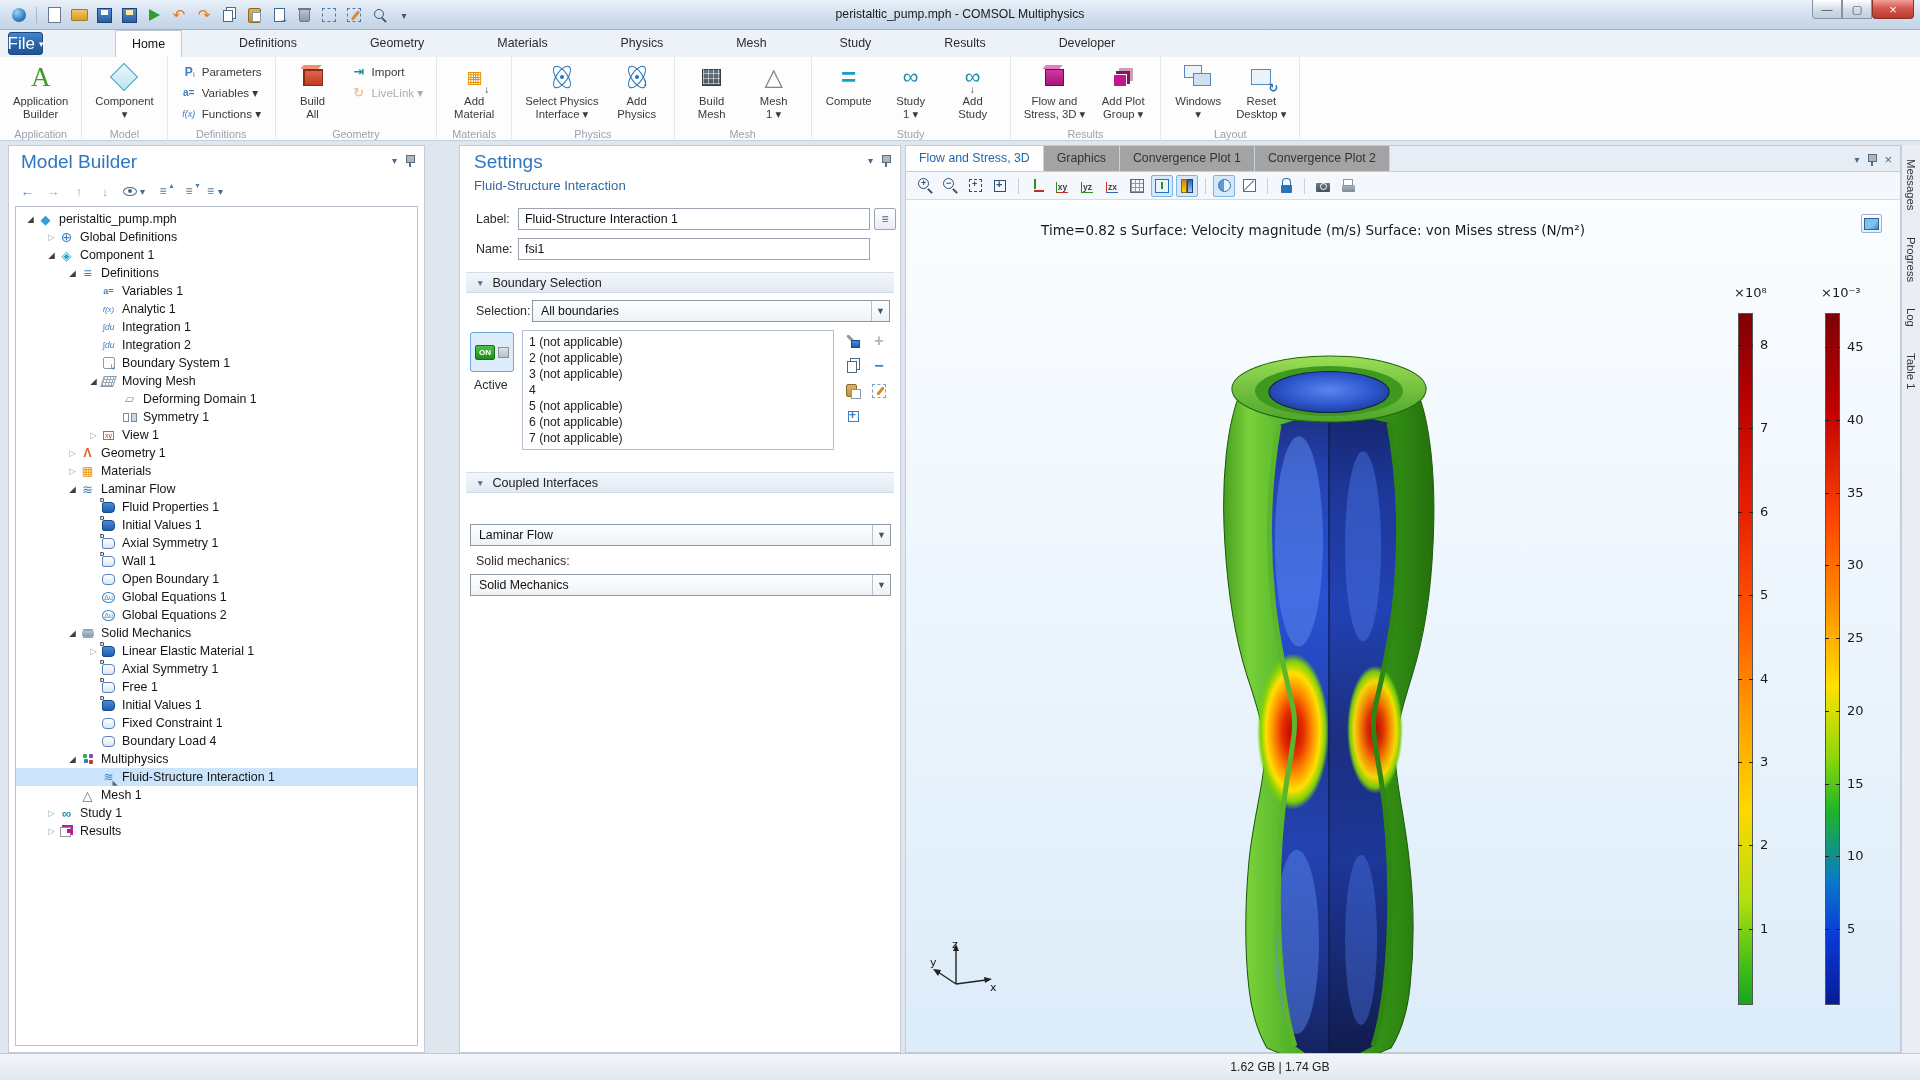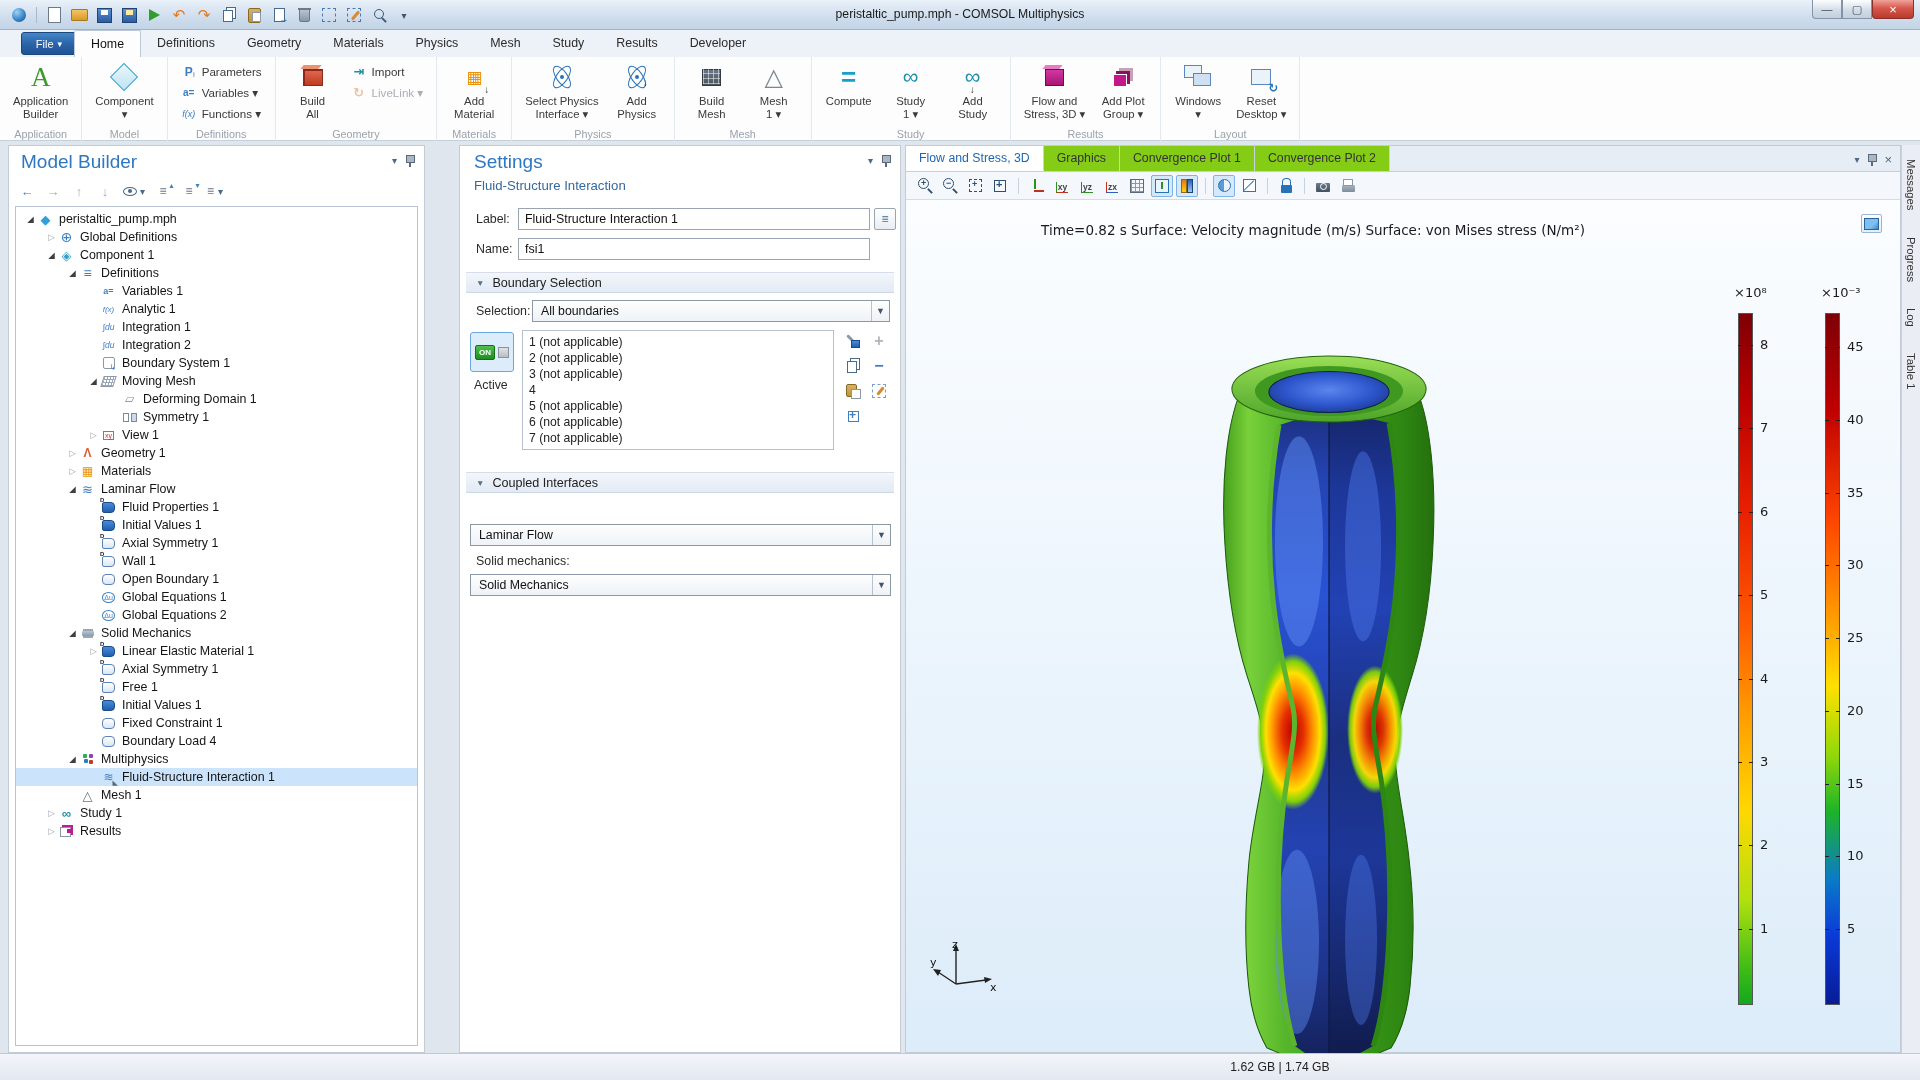--- a/index.html
+++ b/index.html
@@ -45,26 +45,26 @@
   .qi-delete::after{content:"";position:absolute;top:1px;left:2px;width:13px;height:2px;background:#6a7a8a;}
   .qi-select::before{content:"";width:12px;height:12px;border:1px dashed #4a7ab0;}
   .qi-clear-selection::before{content:"";width:12px;height:12px;border:1px dashed #4a7ab0;}
   .qi-clear-selection::after{content:"";position:absolute;width:3px;height:11px;background:#d88a30;transform:rotate(40deg);top:3px;left:8px;border-radius:2px;}
   .qi-find::before{content:"";width:8px;height:8px;border:1.6px solid #3a5a7a;border-radius:50%;position:absolute;top:2px;left:3px;}
   .qi-find::after{content:"";width:2px;height:6px;background:#3a5a7a;transform:rotate(-45deg);position:absolute;bottom:1px;right:3px;}
   .qi-qat-dropdown::before{content:"▾";color:#44556a;font-size:10px;}
 
   
   .tabrow { position:absolute; left:0; top:30px; width:1920px; height:27px; background:#edf2f8; }
-  .file-btn { position:absolute; left:21px; top:2px; width:56px; height:23px; border-radius:3px;
+  .file-btn { position:absolute; left:8px; top:2px; width:35px; height:23px; border-radius:3px;
     background:linear-gradient(#4486c8,#2a62a6 55%,#1f5496); border:1px solid #1a477e; color:#fff;
-    font-size:11px; display:flex; align-items:center; justify-content:center; gap:4px; }
+    font-size:17px; display:flex; align-items:center; justify-content:center; gap:4px; }
   .file-btn::after { content:"▾"; font-size:9px; }
   .rtabs { position:absolute; left:74px; top:0; height:27px; display:flex; }
-  .rtab { padding:0 16px; line-height:26px; font-size:12.4px; color:#2b2b2b; }
+  .rtab { padding:0 16px; line-height:26px; font-size:12.4px; color:#2b2b2b;margin-left:41px; }
   .rtab.active { background:#fdfdfe; border:1px solid #bcc8d6; border-bottom:none; color:#111; border-radius:2px 2px 0 0; }
 
   
   .ribbon { position:absolute; left:0; top:57px; width:1920px; height:84px;
     background:#fdfdfe; border-bottom:1px solid #c5d0dd; display:flex; align-items:flex-start; }
   .rgroup { position:relative; height:84px; padding:3px 9px 16px 9px; border-right:1px solid #e2e8f0;
     display:flex; gap:6px; align-items:flex-start; }
   .rcaption { position:absolute; bottom:1px; left:0; width:100%; text-align:center;
     font-size:10.8px; color:#9aa2ac; }
   .rbig { display:flex; flex-direction:column; align-items:center; min-width:56px; padding:1px 4px; }
@@ -211,21 +211,21 @@
   .tl-zoom-to-selection::before{content:"";width:9px;height:9px;border:1px solid #3d7fc1;position:absolute;top:4px;left:4px;}
   .tl-zoom-to-selection::after{content:"+";position:absolute;font-size:12px;color:#3d7fc1;font-weight:700;top:1px;left:5px;}
   .tl-add::before{content:"+";font-size:16px;font-weight:700;color:#b0b6bc;}
   .tl-remove::before{content:"−";font-size:16px;font-weight:700;color:#3d7fc1;}
   .tl-clear::before{content:"";width:12px;height:12px;border:1px dashed #7aa0c8;}
   .tl-clear::after{content:"";position:absolute;width:3px;height:10px;background:#d88a30;transform:rotate(40deg);top:4px;left:9px;border-radius:2px;}
 
   
   #graphics { left:905px; width:996px; background:#fff; }
   .gtabs { position:absolute; left:0; top:0; right:0; height:26px; background:#e7edf4; border-bottom:1px solid #c3cfdc; display:flex; }
-  .gtab { padding:0 13px; line-height:25px; font-size:12.3px; color:#333; background:#84cc16; border-right:1px solid #c9d3de; }
+  .gtab { padding:0 13px; line-height:25px; font-size:12.3px; color:#333; background:#a3a3a3; border-right:1px solid #c9d3de; }
   .gtab.active { background:#fff; color:#1f66b0; border-bottom:1px solid #fff; }
   .gtab-icons { position:absolute; right:8px; top:7px; display:flex; gap:8px; align-items:center; }
   .gtoolbar { position:absolute; left:0; top:26px; right:0; height:28px; background:#f4f7fb; border-bottom:1px solid #d4dde6;
     display:flex; align-items:center; gap:3px; padding-left:8px; }
   .gbtn { width:22px; height:22px; border:1px solid transparent; border-radius:2px; display:flex; align-items:center; justify-content:center; }
   .gbtn.pressed { background:#d6e9fb; border-color:#7fb2e5; }
   .gsep { width:1px; height:16px; background:#c8d2dc; margin:0 4px; }
   .gi { width:20px; height:20px; position:relative; display:flex; align-items:center; justify-content:center; }
   .gi-zoom-in::before,.gi-zoom-out::before{content:"";width:9px;height:9px;border:1.6px solid #2f4f6f;border-radius:50%;position:absolute;top:2px;left:3px;}
   .gi-zoom-in::after,.gi-zoom-out::after{content:"";width:2px;height:6px;background:#2f4f6f;transform:rotate(-45deg);position:absolute;bottom:2px;right:4px;}

